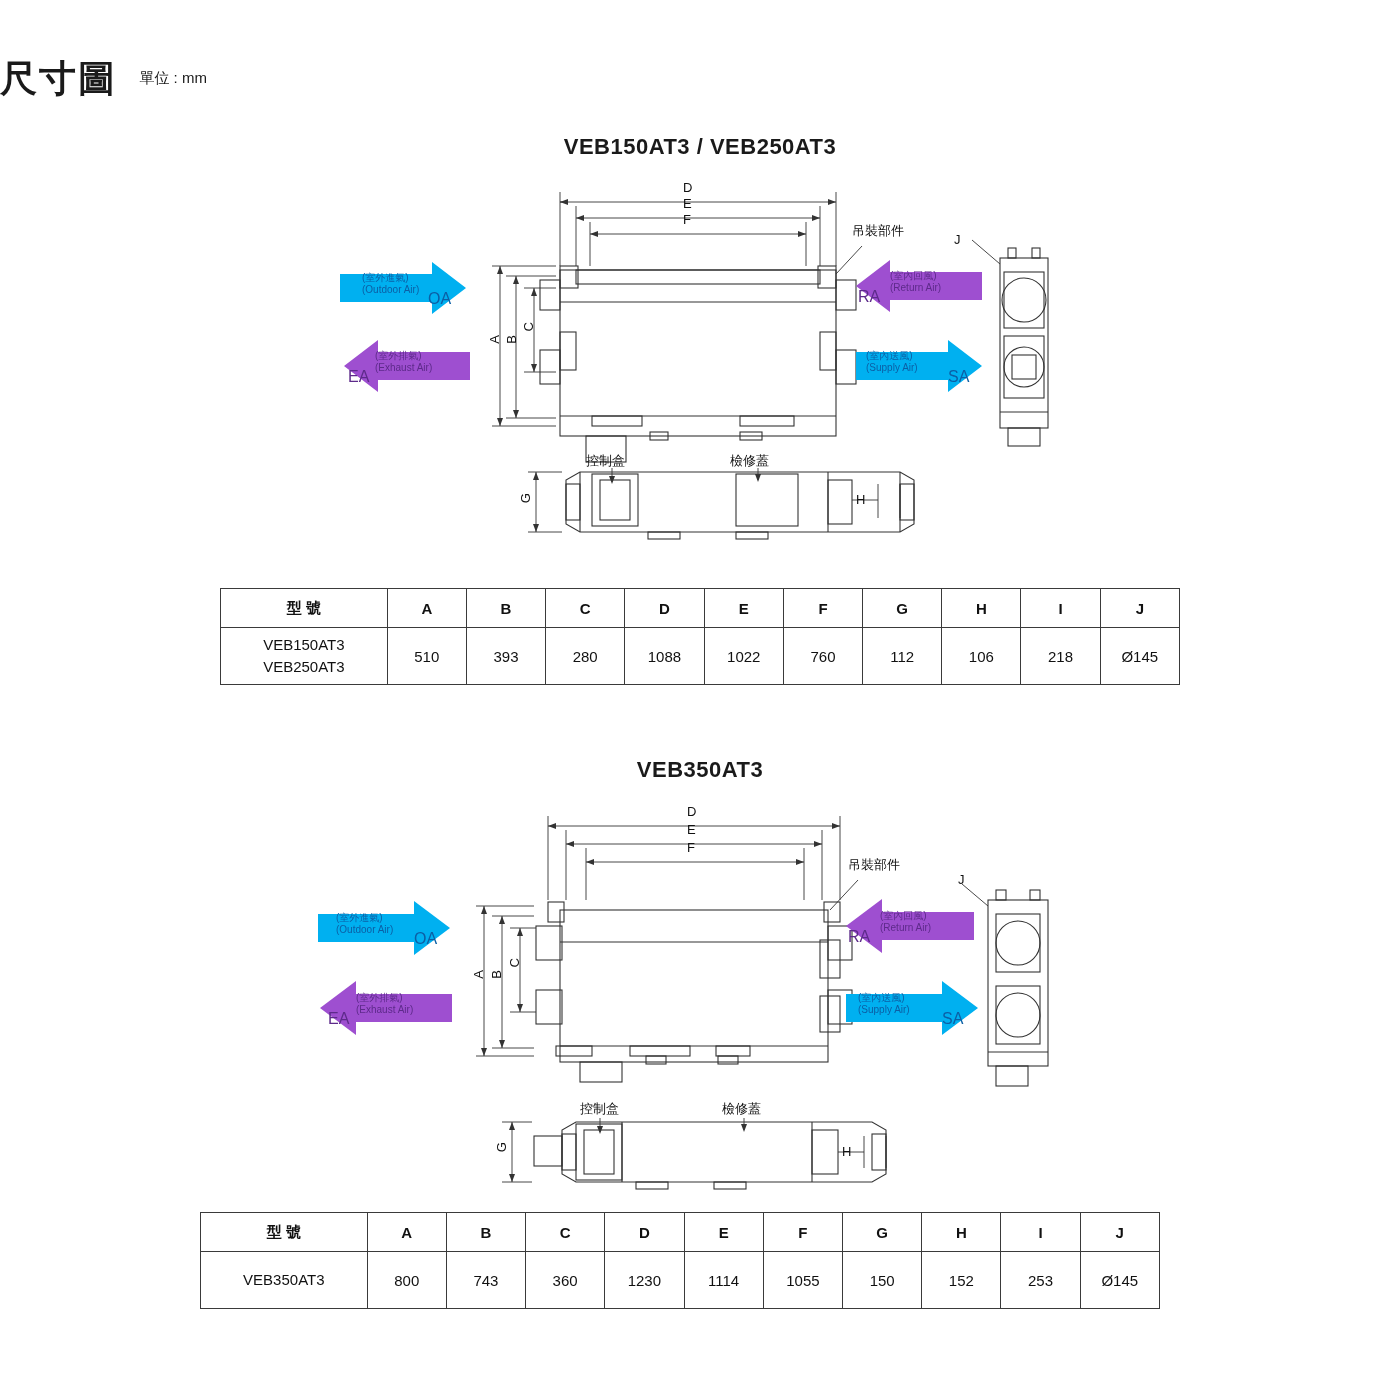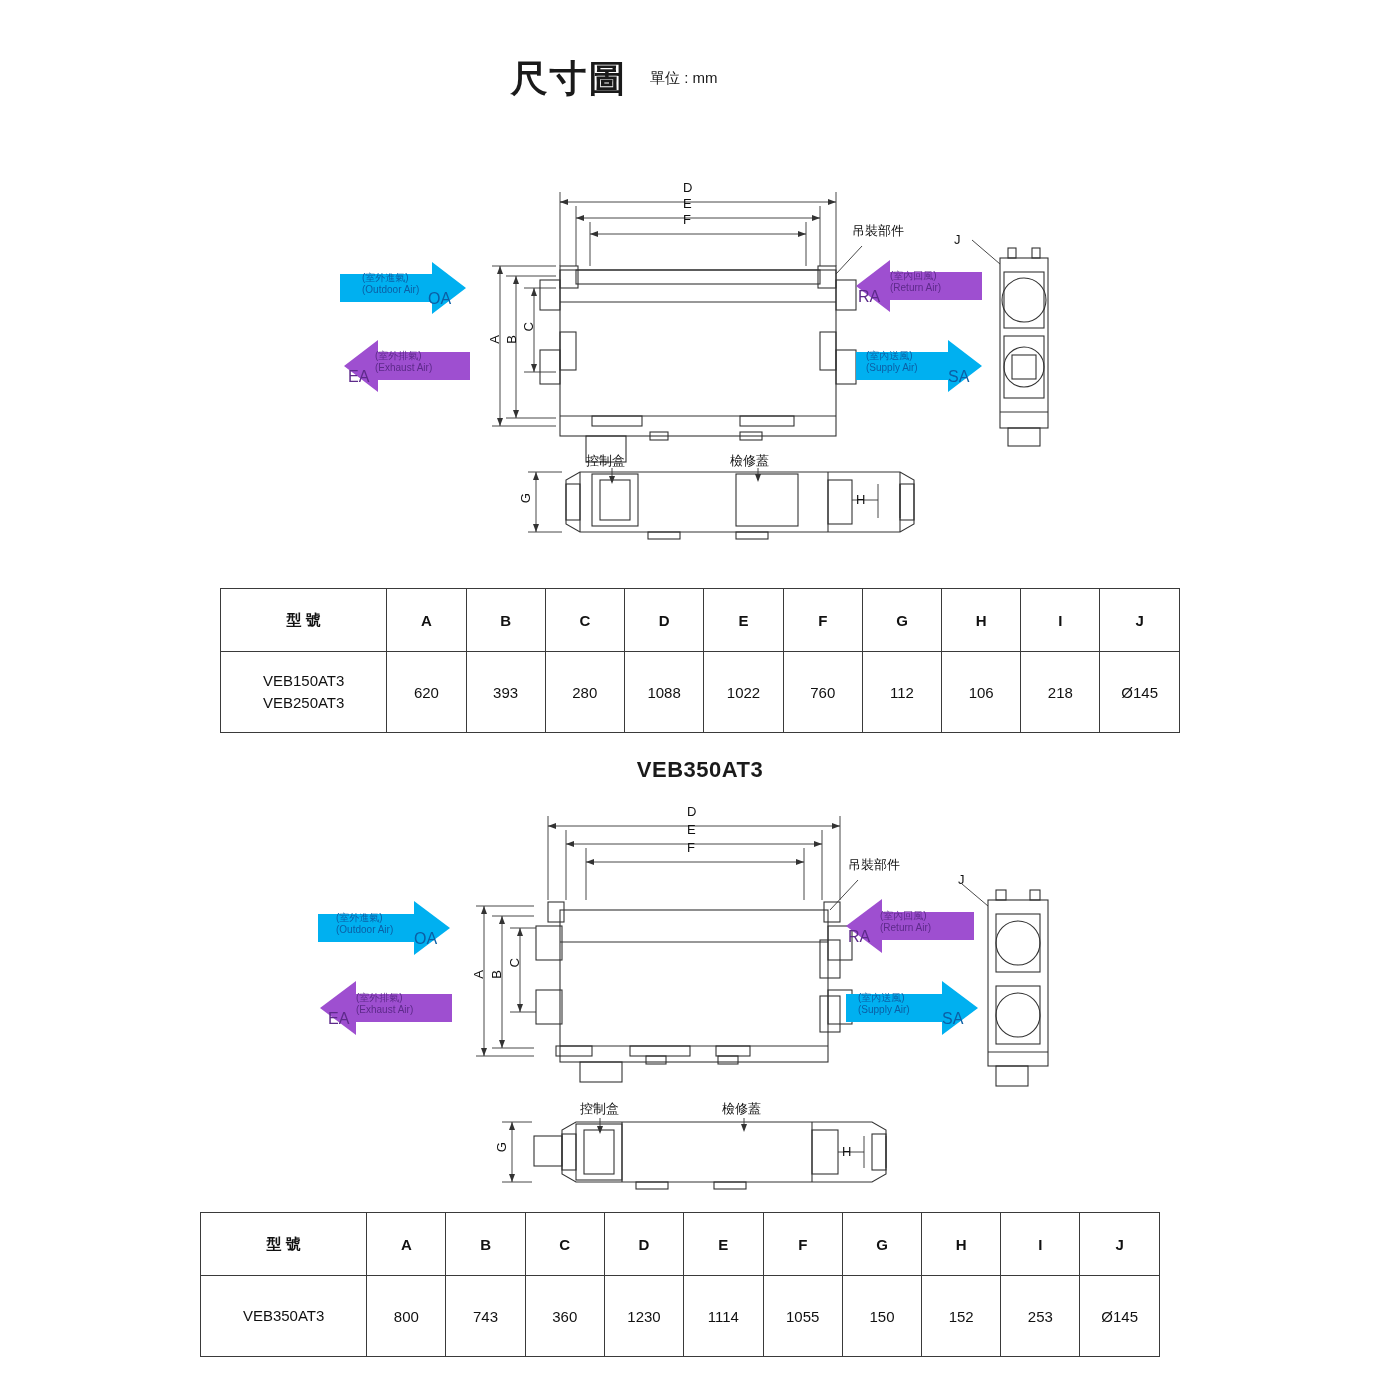--- a/index.html
+++ b/index.html
@@ -20,21 +20,20 @@
     width: 1400px;
     height: 1400px;
   }
 
   
   .doc-title-row {
     position: absolute;
     top: 54px;
     left: 0;
     width: 1228px;
-    text-align: center;
   }
   .doc-title {
     font-size: 37px;
     font-weight: bold;
     letter-spacing: 2px;
     display: inline-block;
     vertical-align: baseline;
   }
   .doc-unit {
     font-size: 15px;
@@ -107,21 +106,21 @@
     border-collapse: collapse;
     font-size: 15px;
   }
   #table-1 { left: 220px; top: 588px; width: 960px; }
   #table-2 { left: 200px; top: 1212px; width: 960px; }
   table.spec th, table.spec td {
     border: 1px solid #3a3a3a;
     text-align: center;
     color: #111;
     font-weight: normal;
-    padding: 12px;
+    padding: 0;
   }
   table.spec th {
     height: 38px;
     font-weight: bold;
     font-size: 15px;
   }
   table.spec td {
     height: 56px;
   }
   table.spec .model-cell {
@@ -134,20 +133,21 @@
 </head>
 <body>
 
 <div class="page">
 
   <div class="doc-title-row">
     <span class="doc-title">尺寸圖</span>
     <span class="doc-unit">單位 : mm</span>
   </div>
 
+  <div class="model-heading" id="heading-1">VEB150AT3 / VEB250AT3</div>
 
   <div class="drawing" id="drawing-1">
     <svg width="1400" height="390" viewBox="0 0 1400 390">
       <g fill="none" stroke="#333" stroke-width="1.1">
 
         <rect x="560" y="90" width="276" height="166"></rect>
 
         <rect x="576" y="90" width="244" height="14"></rect>
 
         <rect x="560" y="86" width="18" height="22"></rect>
@@ -352,21 +352,21 @@
         <th>I</th>
         <th>J</th>
       </tr>
     </thead>
     <tbody>
       <tr>
         <td class="model-cell">
           <div>VEB150AT3</div>
           <div>VEB250AT3</div>
         </td>
-        <td>620</td>
+        <td>510</td>
         <td>393</td>
         <td>280</td>
         <td>1088</td>
         <td>1022</td>
         <td>760</td>
         <td>112</td>
         <td>106</td>
         <td>218</td>
         <td>Ø145</td>
       </tr>

